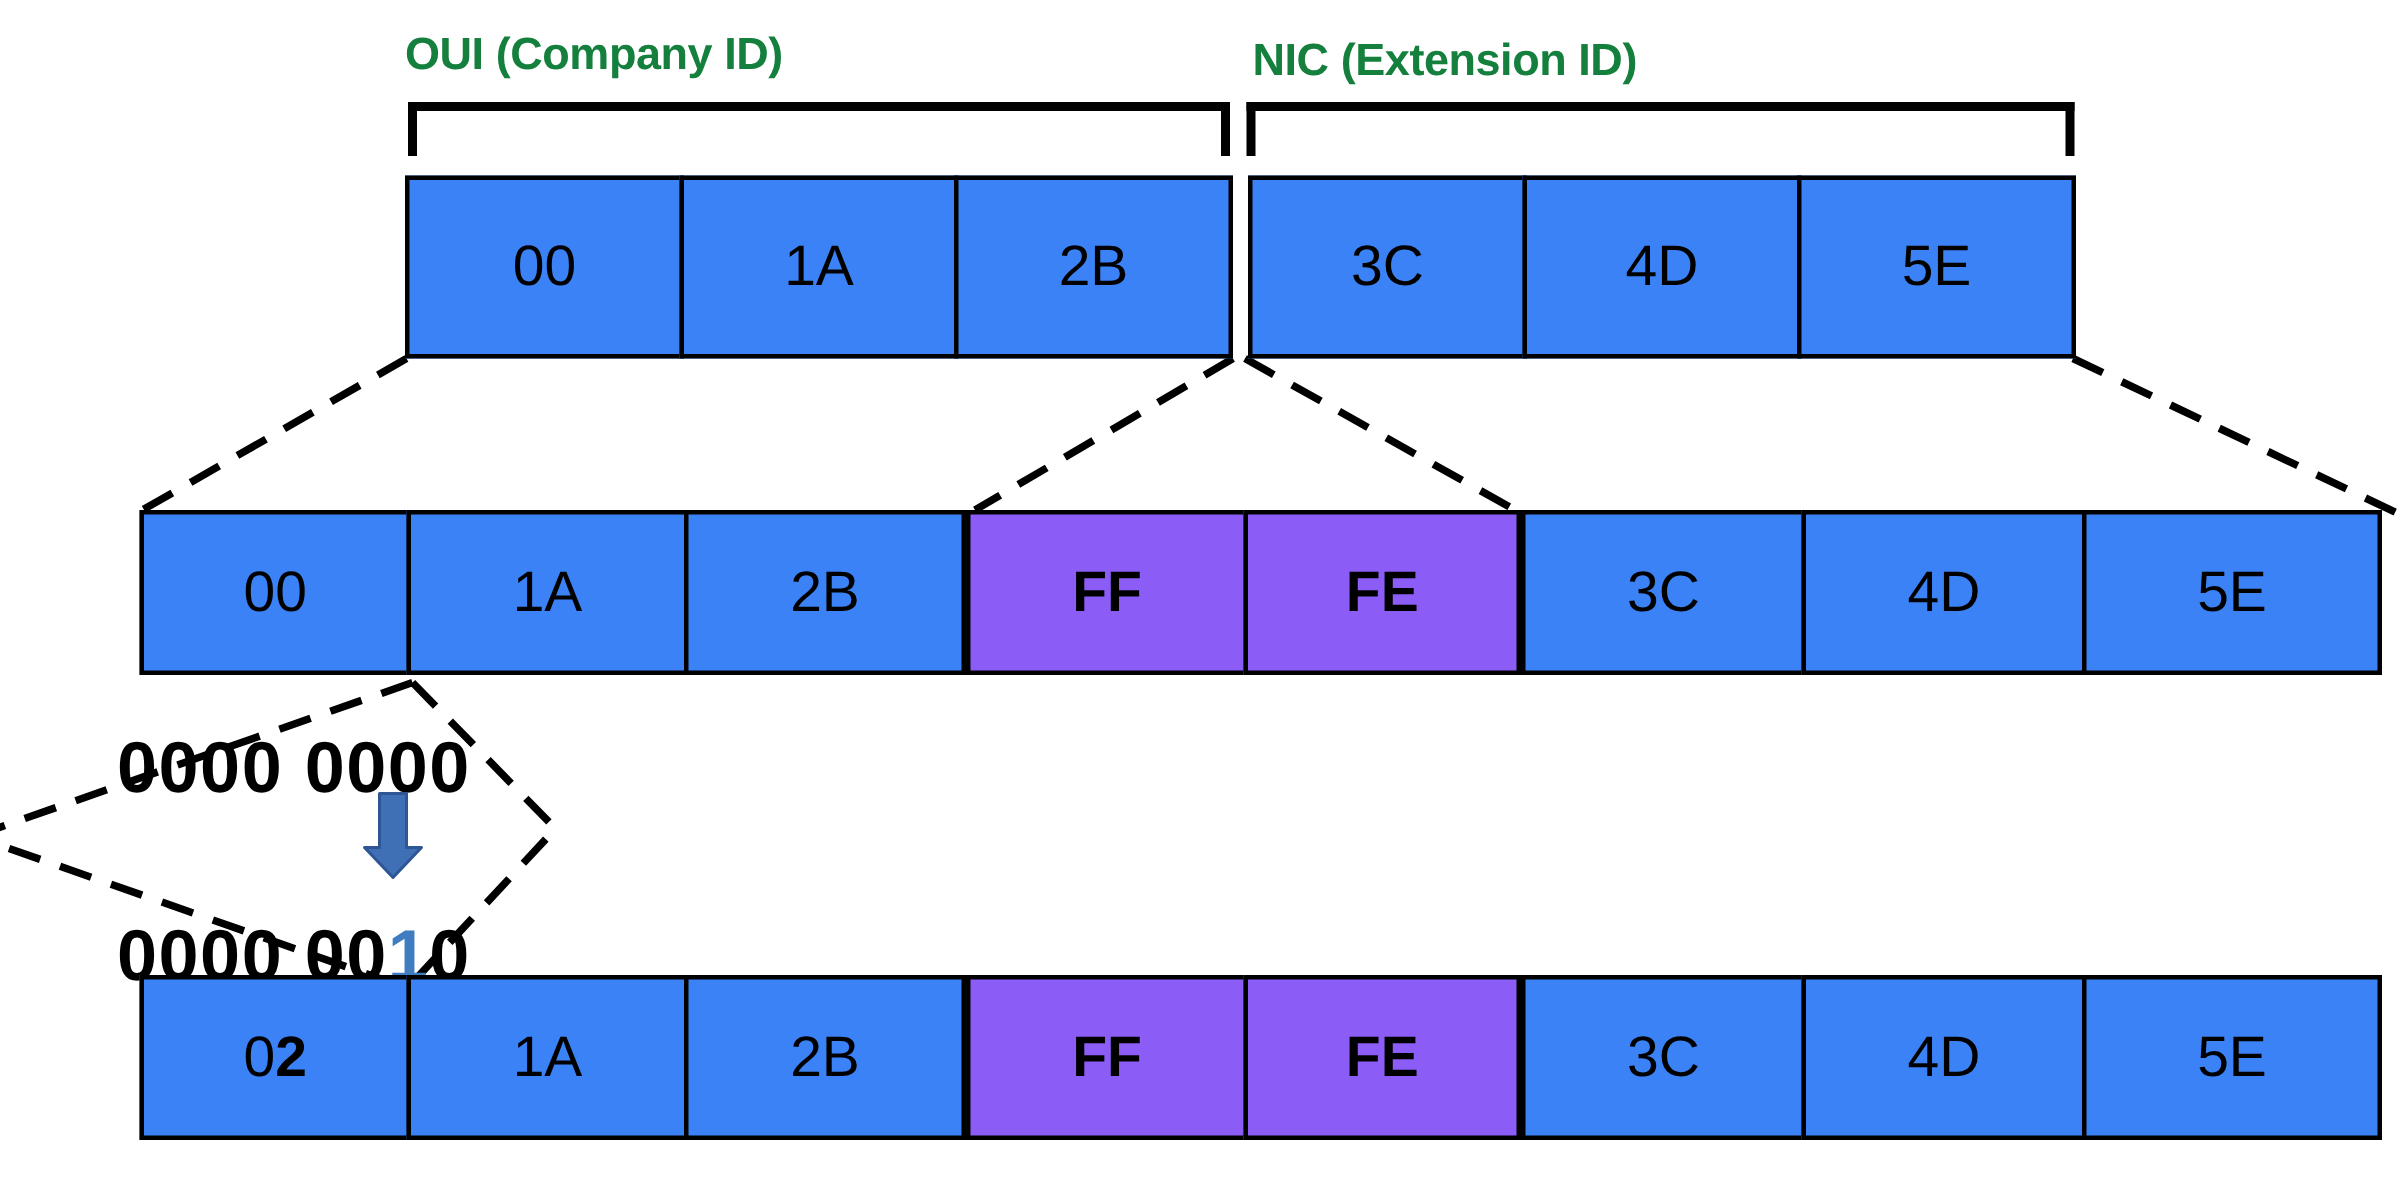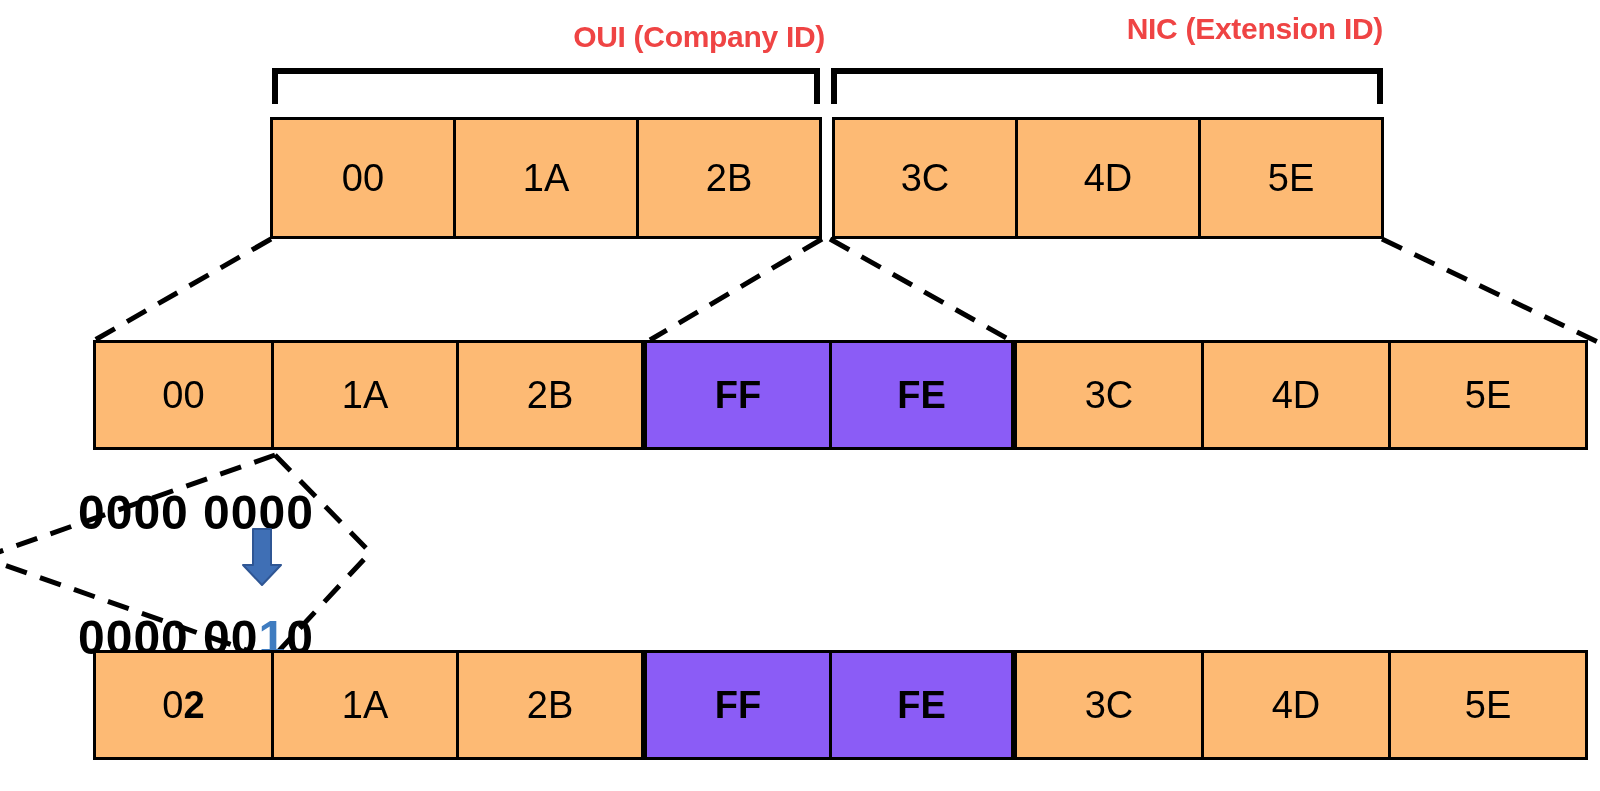--- a/index.html
+++ b/index.html
@@ -17,22 +17,22 @@
     height: 791px;
     background: #ffffff;
     overflow: hidden;
   }
 
   
   .section-label {
     position: absolute;
     font-size: 30px;
     font-weight: bold;
-    color: #ef4444;
-    text-align: right;
+    color: #15803d;
+    text-align: left;
     white-space: nowrap;
     letter-spacing: -0.3px;
   }
 
   
   .bracket {
     position: absolute;
     height: 36px;
     border-top: 6px solid #000000;
     border-left: 6px solid #000000;
@@ -47,21 +47,21 @@
     box-sizing: border-box;
   }
   .byte-group {
     display: flex;
     box-sizing: border-box;
   }
   .byte-cell {
     box-sizing: border-box;
     border: 3px solid #000000;
     margin-left: -3px;
-    background: #fdba74;
+    background: #3b82f6;
     display: flex;
     align-items: center;
     justify-content: center;
     font-size: 38px;
     color: #000000;
     font-weight: normal;
     line-height: 1;
   }
   .byte-cell:first-child {
     margin-left: 0;
@@ -102,21 +102,21 @@
     color: #3f7cc0;
   }
 </style>
 </head>
 <body>
 
 <div id="stage">
 
   <div class="section-label" style="left:270px; top:20px; width:555px;">OUI (Company ID)</div>
 
-  <div class="section-label" style="left:835px; top:12px; width:548px;">NIC (Extension ID)</div>
+  <div class="section-label" style="left:835px; top:24px; width:548px;">NIC (Extension ID)</div>
 
   <div class="bracket" style="left:272px; top:68px; width:548px;"></div>
   <div class="bracket" style="left:831px; top:68px; width:552px;"></div>
 
   <svg class="connector-svg" viewBox="0 0 1600 791" xmlns="http://www.w3.org/2000/svg">
     <g stroke="#000000" stroke-width="5" stroke-dasharray="22,14" fill="none">
 
       <line x1="271" y1="239" x2="95" y2="340"></line>
 
       <line x1="822" y1="239" x2="650" y2="340"></line>

